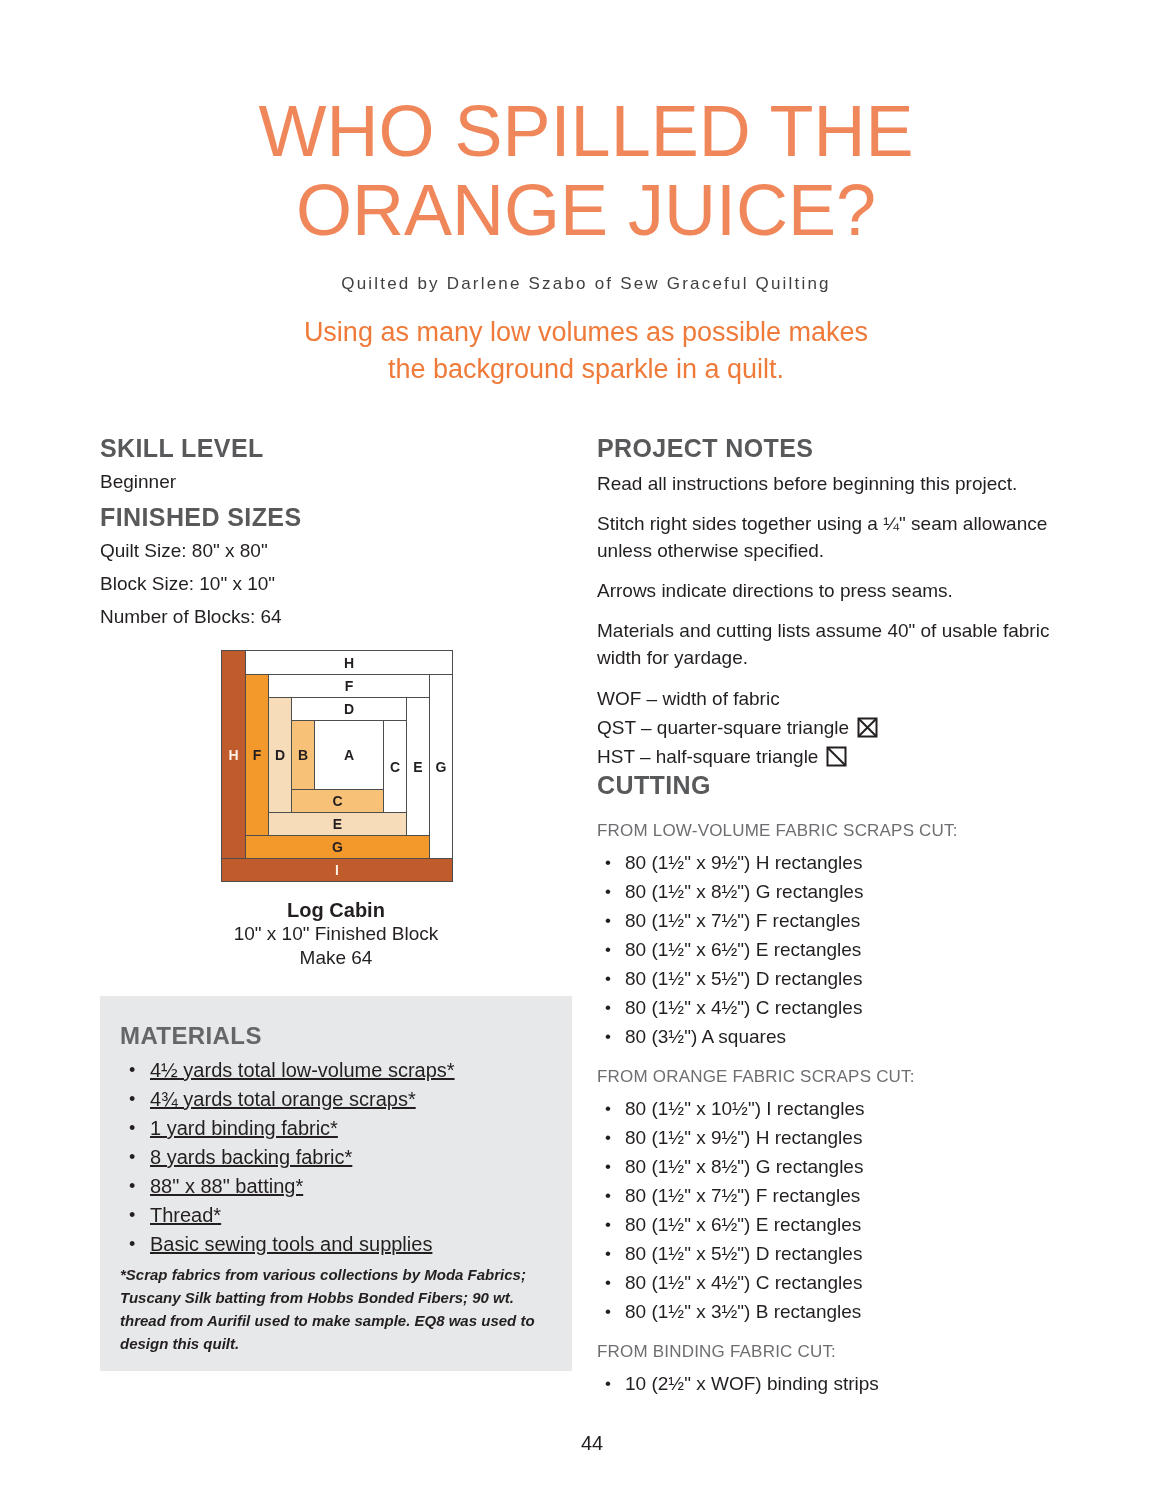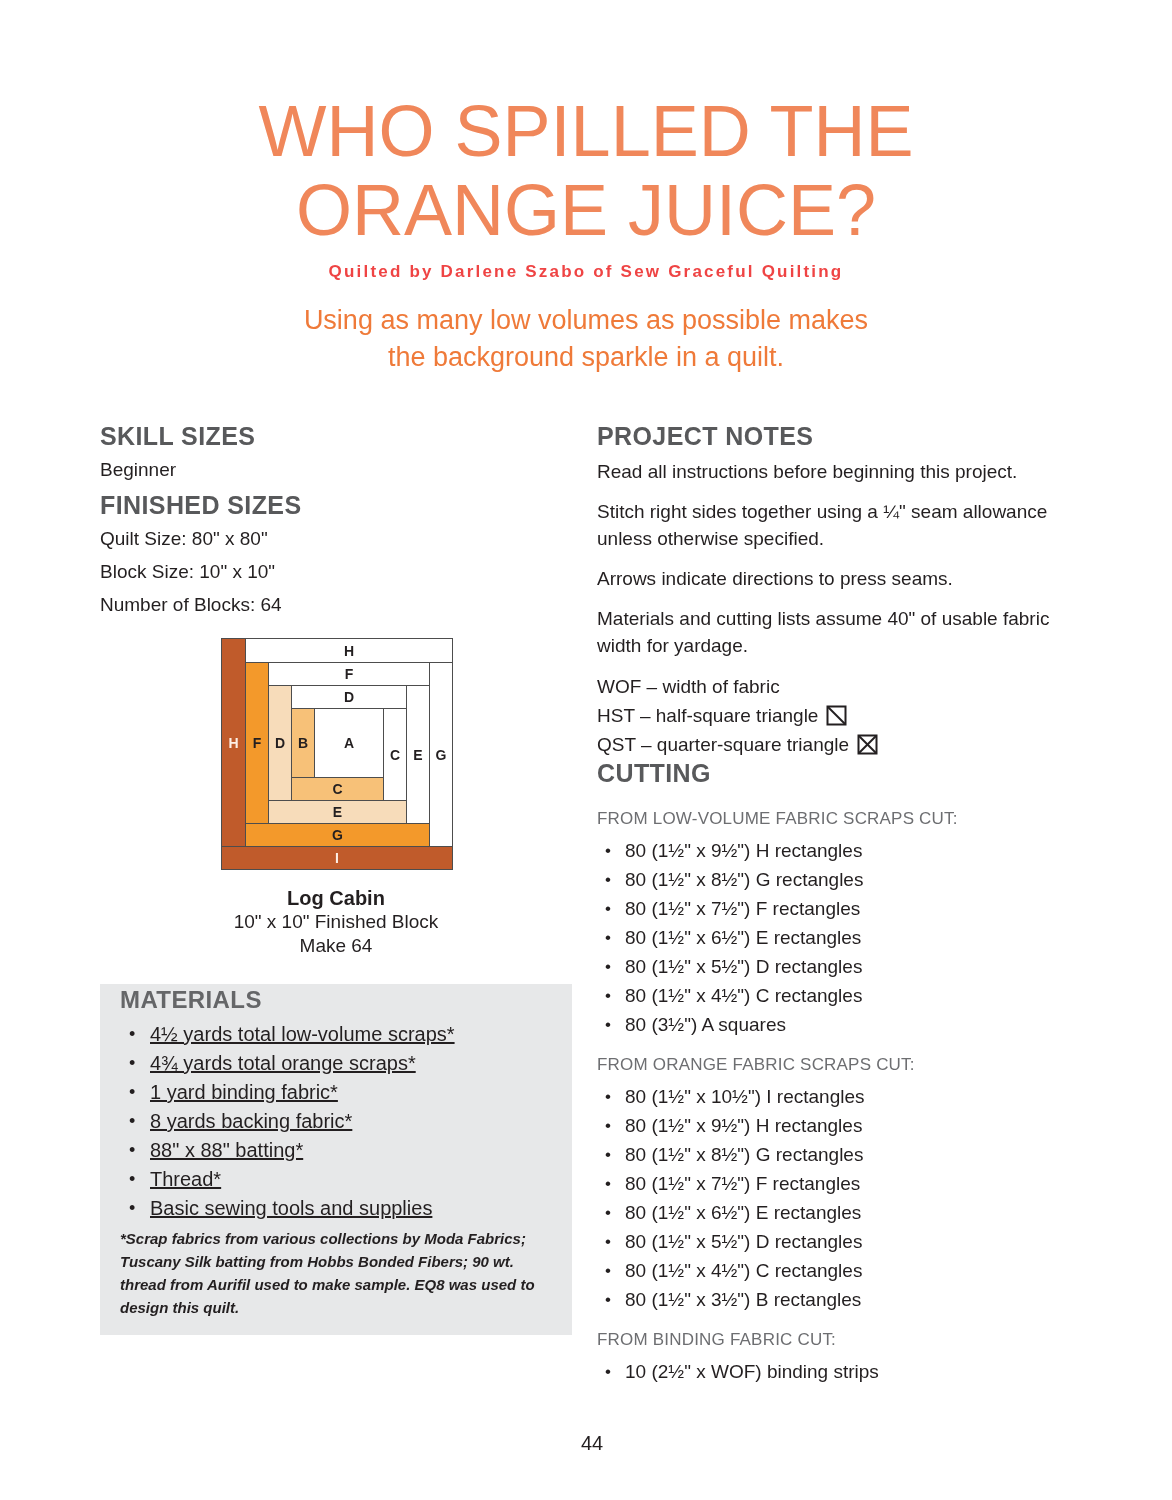--- a/index.html
+++ b/index.html
@@ -16,25 +16,25 @@
   
   .header{text-align:center;padding-top:92px;}
   .title{
     color:var(--title-orange,#F0875A);
     font-size:72px;
     line-height:79px;
     font-weight:300;
     letter-spacing:0px;
   }
   .subtitle{
-    margin-top:12px;
+    margin-top:24px;
     font-size:17px;
     letter-spacing:2.2px;
-    font-weight:700;
-    color:#ef4444;
+    font-weight:400;
+    color:#404040;
   }
   .tagline{
     margin-top:20px;
     color:var(--accent-orange,#EF7A39);
     font-size:27px;
     line-height:37px;
     font-weight:400;
   }
 
   
@@ -68,21 +68,21 @@
     font-size:14px;font-weight:700;
     box-sizing:border-box;
   }
   .caption{text-align:center;margin-top:16px;font-size:19px;line-height:24px;}
   .caption .cap-title{font-weight:700;font-size:20px;}
 
   
   .materials{
     margin-top:26px;
     background:var(--box-gray,#E7E8E9);
-    padding:2px 20px 16px 20px;
+    padding:26px 20px 16px 20px;
   }
   .materials h2{
     margin:0 0 10px 0;
     font-size:24px;font-weight:700;
     color:#656668;letter-spacing:.4px;
   }
   ul.blist{list-style:none;margin:0;padding:0;}
   ul.blist li{
     position:relative;
     padding-left:30px;
@@ -145,21 +145,21 @@
     <div class="subtitle">Quilted by Darlene Szabo of Sew Graceful Quilting</div>
     <div class="tagline">
       <div>Using as many low volumes as possible makes</div>
       <div>the background sparkle in a quilt.</div>
     </div>
   </div>
 
   <div class="columns">
 
     <div class="col-left">
-      <h2 class="section">SKILL SIZES</h2>
+      <h2 class="section">SKILL LEVEL</h2>
       <p class="body-line">Beginner</p>
 
       <h2 class="section mt">FINISHED SIZES</h2>
       <p class="body-line">Quilt Size: 80" x 80"</p>
       <p class="body-line">Block Size: 10" x 10"</p>
       <p class="body-line">Number of Blocks: 64</p>
 
       <div class="diagram-wrap">
         <div class="block" id="log-cabin-block">
             <div class="piece" style="left: 0px; top: 0px; width: 23px; height: 207px; background: rgb(192, 91, 43); color: rgb(253, 239, 229);">H</div>
@@ -204,32 +204,32 @@
       <h2 class="section">PROJECT NOTES</h2>
       <p class="para">Read all instructions before beginning this project.</p>
       <p class="para">Stitch right sides together using a ¼" seam allowance unless otherwise specified.</p>
       <p class="para">Arrows indicate directions to press seams.</p>
       <p class="para">Materials and cutting lists assume 40" of usable fabric width for yardage.</p>
 
       <div class="abbr-row">
         <span>WOF – width of fabric</span>
       </div>
       <div class="abbr-row">
-        <span>HST – half-square triangle</span>
-        <svg width="21" height="21" viewBox="0 0 21 21">
-          <rect x="1.5" y="1.5" width="18" height="18" fill="none" stroke="#231F20" stroke-width="2"></rect>
-          <line x1="2" y1="2" x2="19" y2="19" stroke="#231F20" stroke-width="2"></line>
-        </svg>
-      </div>
-      <div class="abbr-row">
         <span>QST – quarter-square triangle</span>
         <svg width="21" height="21" viewBox="0 0 21 21">
           <rect x="1.5" y="1.5" width="18" height="18" fill="none" stroke="#231F20" stroke-width="2"></rect>
           <line x1="2" y1="2" x2="19" y2="19" stroke="#231F20" stroke-width="2"></line>
           <line x1="19" y1="2" x2="2" y2="19" stroke="#231F20" stroke-width="2"></line>
+        </svg>
+      </div>
+      <div class="abbr-row">
+        <span>HST – half-square triangle</span>
+        <svg width="21" height="21" viewBox="0 0 21 21">
+          <rect x="1.5" y="1.5" width="18" height="18" fill="none" stroke="#231F20" stroke-width="2"></rect>
+          <line x1="2" y1="2" x2="19" y2="19" stroke="#231F20" stroke-width="2"></line>
         </svg>
       </div>
 
       <h2 class="section cutting-head">CUTTING</h2>
 
       <h3 class="subhead">FROM LOW-VOLUME FABRIC SCRAPS CUT:</h3>
       <ul class="cutlist">
         <li>80 (1½" x 9½") H rectangles</li>
         <li>80 (1½" x 8½") G rectangles</li>
         <li>80 (1½" x 7½") F rectangles</li>

